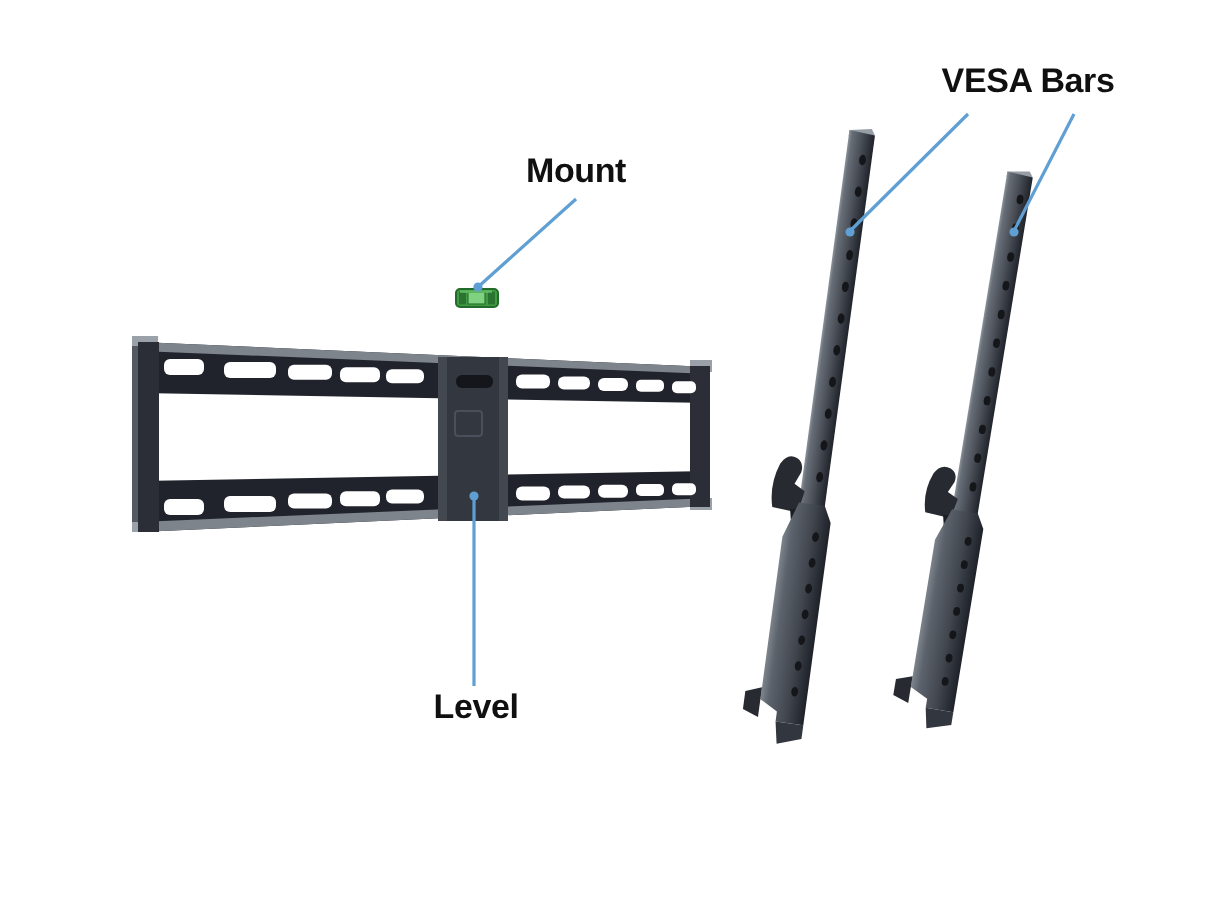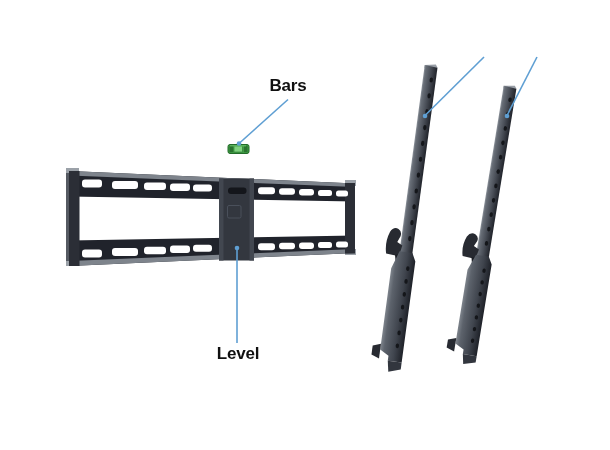--- a/index.html
+++ b/index.html
@@ -164,18 +164,19 @@
       <circle cx="237" cy="248" r="2.3" stroke="none"></circle>
 
       <line x1="484" y1="57" x2="425" y2="115.5"></line>
       <circle cx="425" cy="116" r="2.3" stroke="none"></circle>
 
       <line x1="537" y1="57" x2="507" y2="115.5"></line>
       <circle cx="507" cy="116" r="2.3" stroke="none"></circle>
     </g>
   </svg>
 
-  <div class="part-label" style="left:288px; top:76px;">Bars</div>
+  <div class="part-label" style="left:288px; top:76px;">Mount</div>
 
   <div class="part-label" style="left:238px; top:344px;">Level</div>
 
+  <div class="part-label" style="left:514px; top:31px;">VESA Bars</div>
 
 </div>
 
 </body></html>

